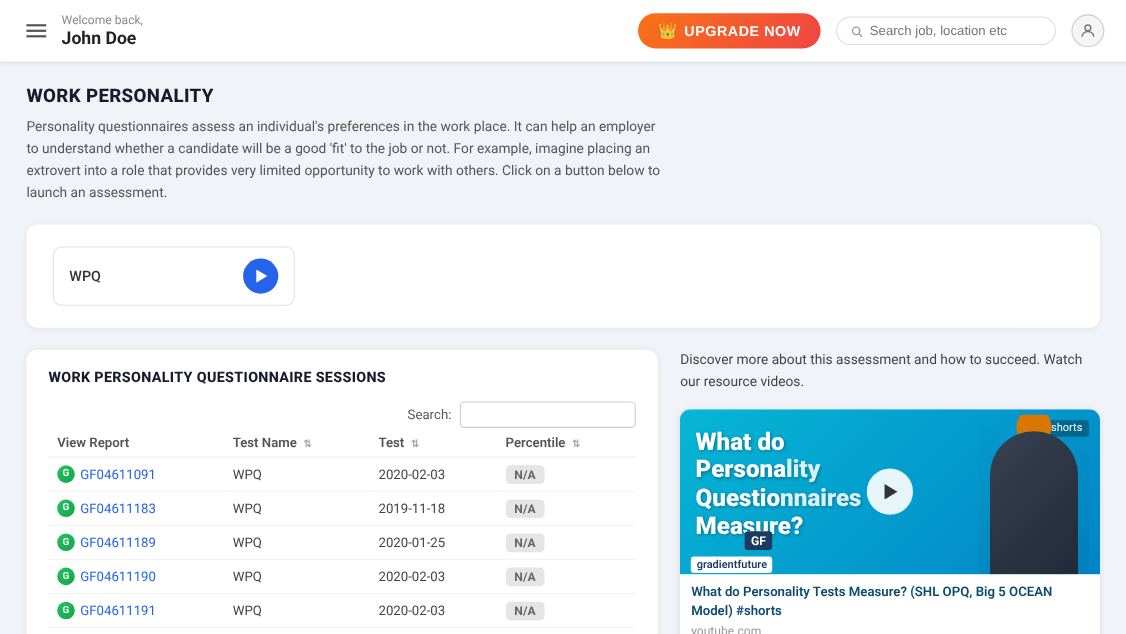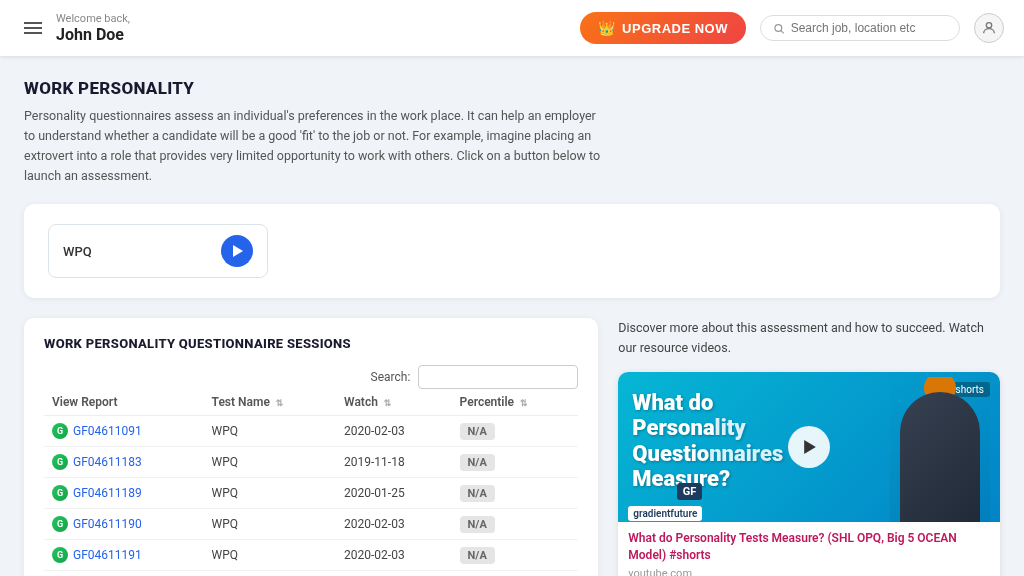--- a/index.html
+++ b/index.html
@@ -378,21 +378,21 @@
       font-weight: 700;
       padding: 2px 6px;
       border-radius: 3px;
     }
     .video-info {
       padding: 8px 10px 10px;
     }
     .video-title {
       font-size: 12px;
       font-weight: 600;
-      color: #be185d;
+      color: #0c4a6e;
       margin-bottom: 3px;
       line-height: 1.4;
     }
     .video-source {
       font-size: 11px;
       color: #999;
     }
   </style>
 </head>
 <body>
@@ -460,21 +460,21 @@
         <thead>
           <tr>
             <th>
               <span>View Report</span>
             </th>
             <th>
               <span>Test Name</span>
               <span class="sort-icon">⇅</span>
             </th>
             <th>
-              <span>Watch</span>
+              <span>Test</span>
               <span class="sort-icon">⇅</span>
             </th>
             <th>
               <span>Percentile</span>
               <span class="sort-icon">⇅</span>
             </th>
           </tr>
         </thead>
         <tbody id="sessions-tbody">
         <tr>

